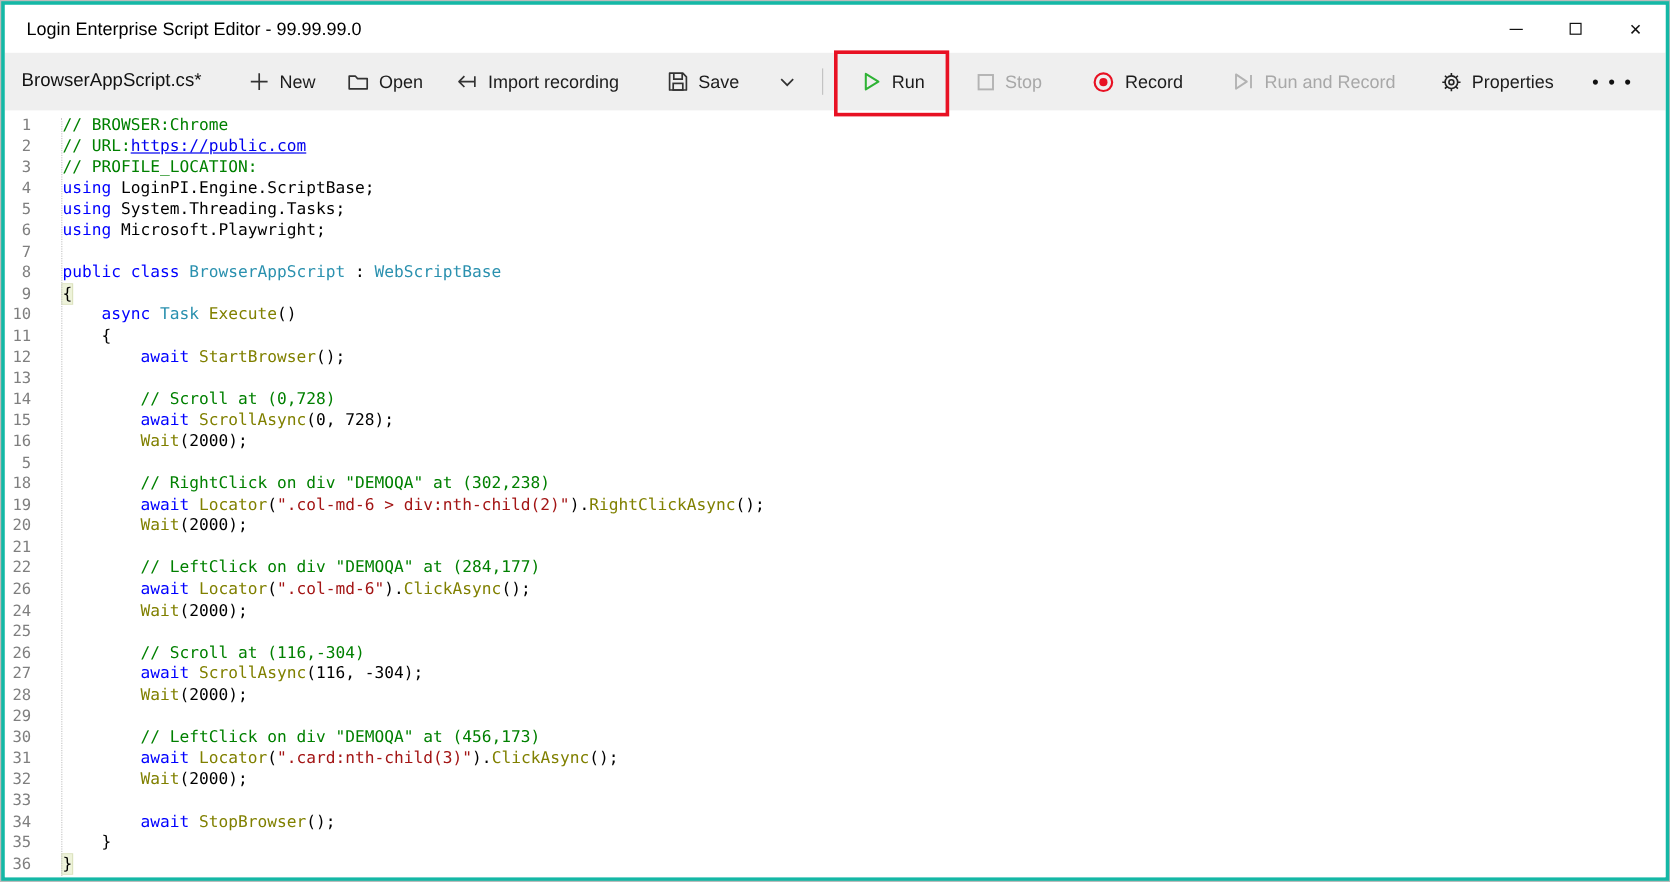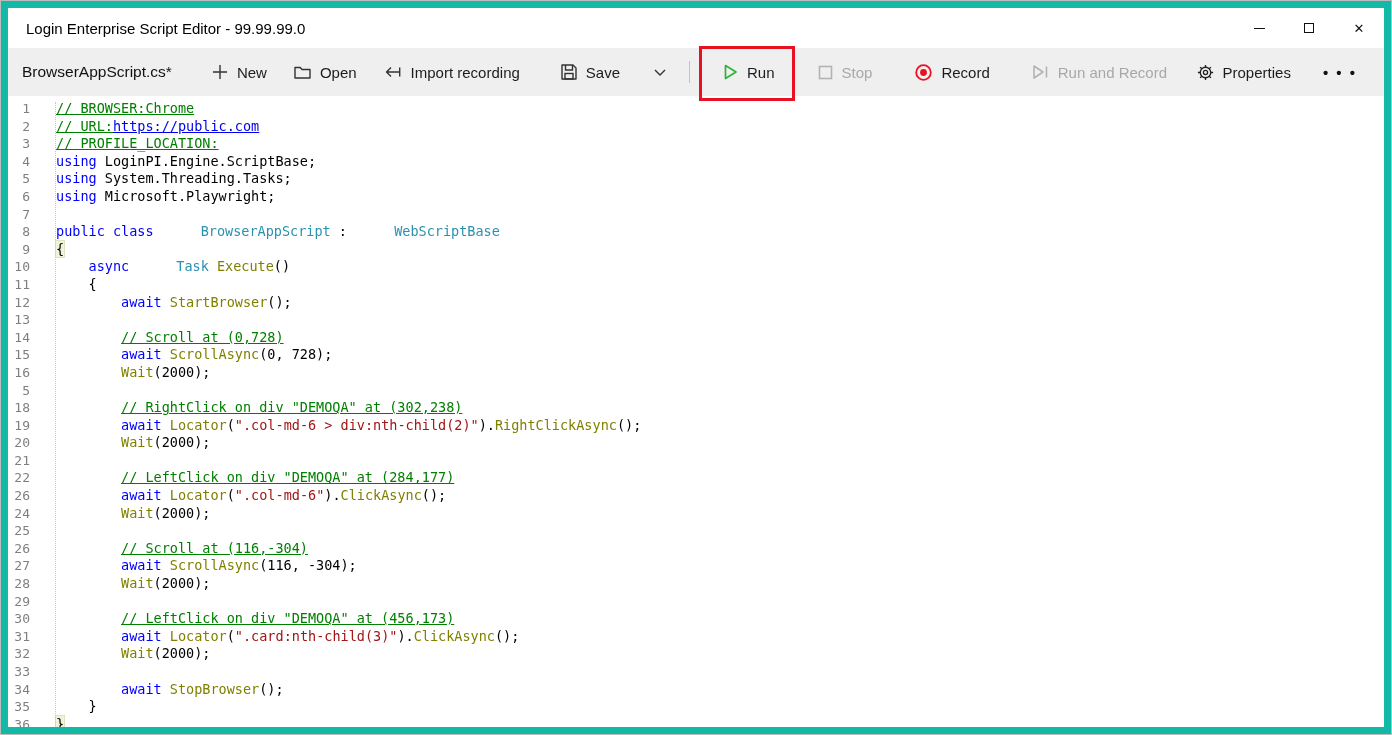--- a/index.html
+++ b/index.html
@@ -1,19 +1,19 @@
 <!DOCTYPE html>
 <html style="--toolbar-bg: #efefef; --disabled: #a8a8a8; --annotation-red: #e81123; --run-green: #2eb335; --record-red: #e81123; --comment: #008000; --keyword: #0000ff; --type: #2b91af; --method: #808000; --string: #a31515; --link: #0000ee; --line-number: #7f7f7f; --bracket-bg: #eef3da;"><head>
 <meta charset="utf-8">
 <style>
   html,body{margin:0;padding:0;background:#f5f5f5;}
   *{box-sizing:border-box;}
   .window{
     position:relative;width:1392px;height:735px;background:#fff;
-    border:8px solid #14b8a6;outline:1px solid #bcbcbc;outline-offset:-1px;
+    border:4px solid #14b8a6;outline:1px solid #bcbcbc;outline-offset:-1px;
     font-family:"Liberation Sans", sans-serif;overflow:hidden;
   }
   
   .titlebar{height:40px;background:#ffffff;display:flex;align-items:center;}
   .title-text{padding-left:18px;font-size:15px;color:#000;}
   .win-controls{margin-left:auto;display:flex;height:100%;}
   .win-btn{width:50px;height:100%;display:flex;align-items:center;justify-content:center;cursor:default;}
   .min-glyph{width:11px;height:0;border-top:1px solid #111;display:block;}
   .max-glyph{width:10px;height:10px;border:1px solid #111;display:block;}
   .close-glyph{font-size:13px;color:#111;line-height:1;}
@@ -42,23 +42,23 @@
     font-family:"DejaVu Sans Mono", monospace;font-size:13.5px;line-height:17.6px;
     overflow:hidden;
   }
   .editor::before{
     content:"";position:absolute;left:47px;top:6px;height:632px;
     border-left:1px dotted #c9c9c9;
   }
   .line{display:flex;height:17.6px;white-space:pre;}
   .ln{width:22px;flex:none;text-align:right;color:var(--line-number);font-size:13px;}
   .code{padding-left:26px;color:#000;}
-  .tok-c{color:var(--comment);text-decoration:underline;}
+  .tok-c{color:var(--comment);}
   .tok-k{color:var(--keyword);}
-  .tok-t{color:var(--type);margin-left:39px;}
+  .tok-t{color:var(--type);}
   .tok-m{color:var(--method);}
   .tok-s{color:var(--string);}
   .tok-p{color:#000;}
   .tok-l{color:var(--link);text-decoration:underline;}
   .tok-h{background:var(--bracket-bg);outline:1px solid #dde3bf;}
 </style>
 </head>
 <body>
 
 <div class="window">

